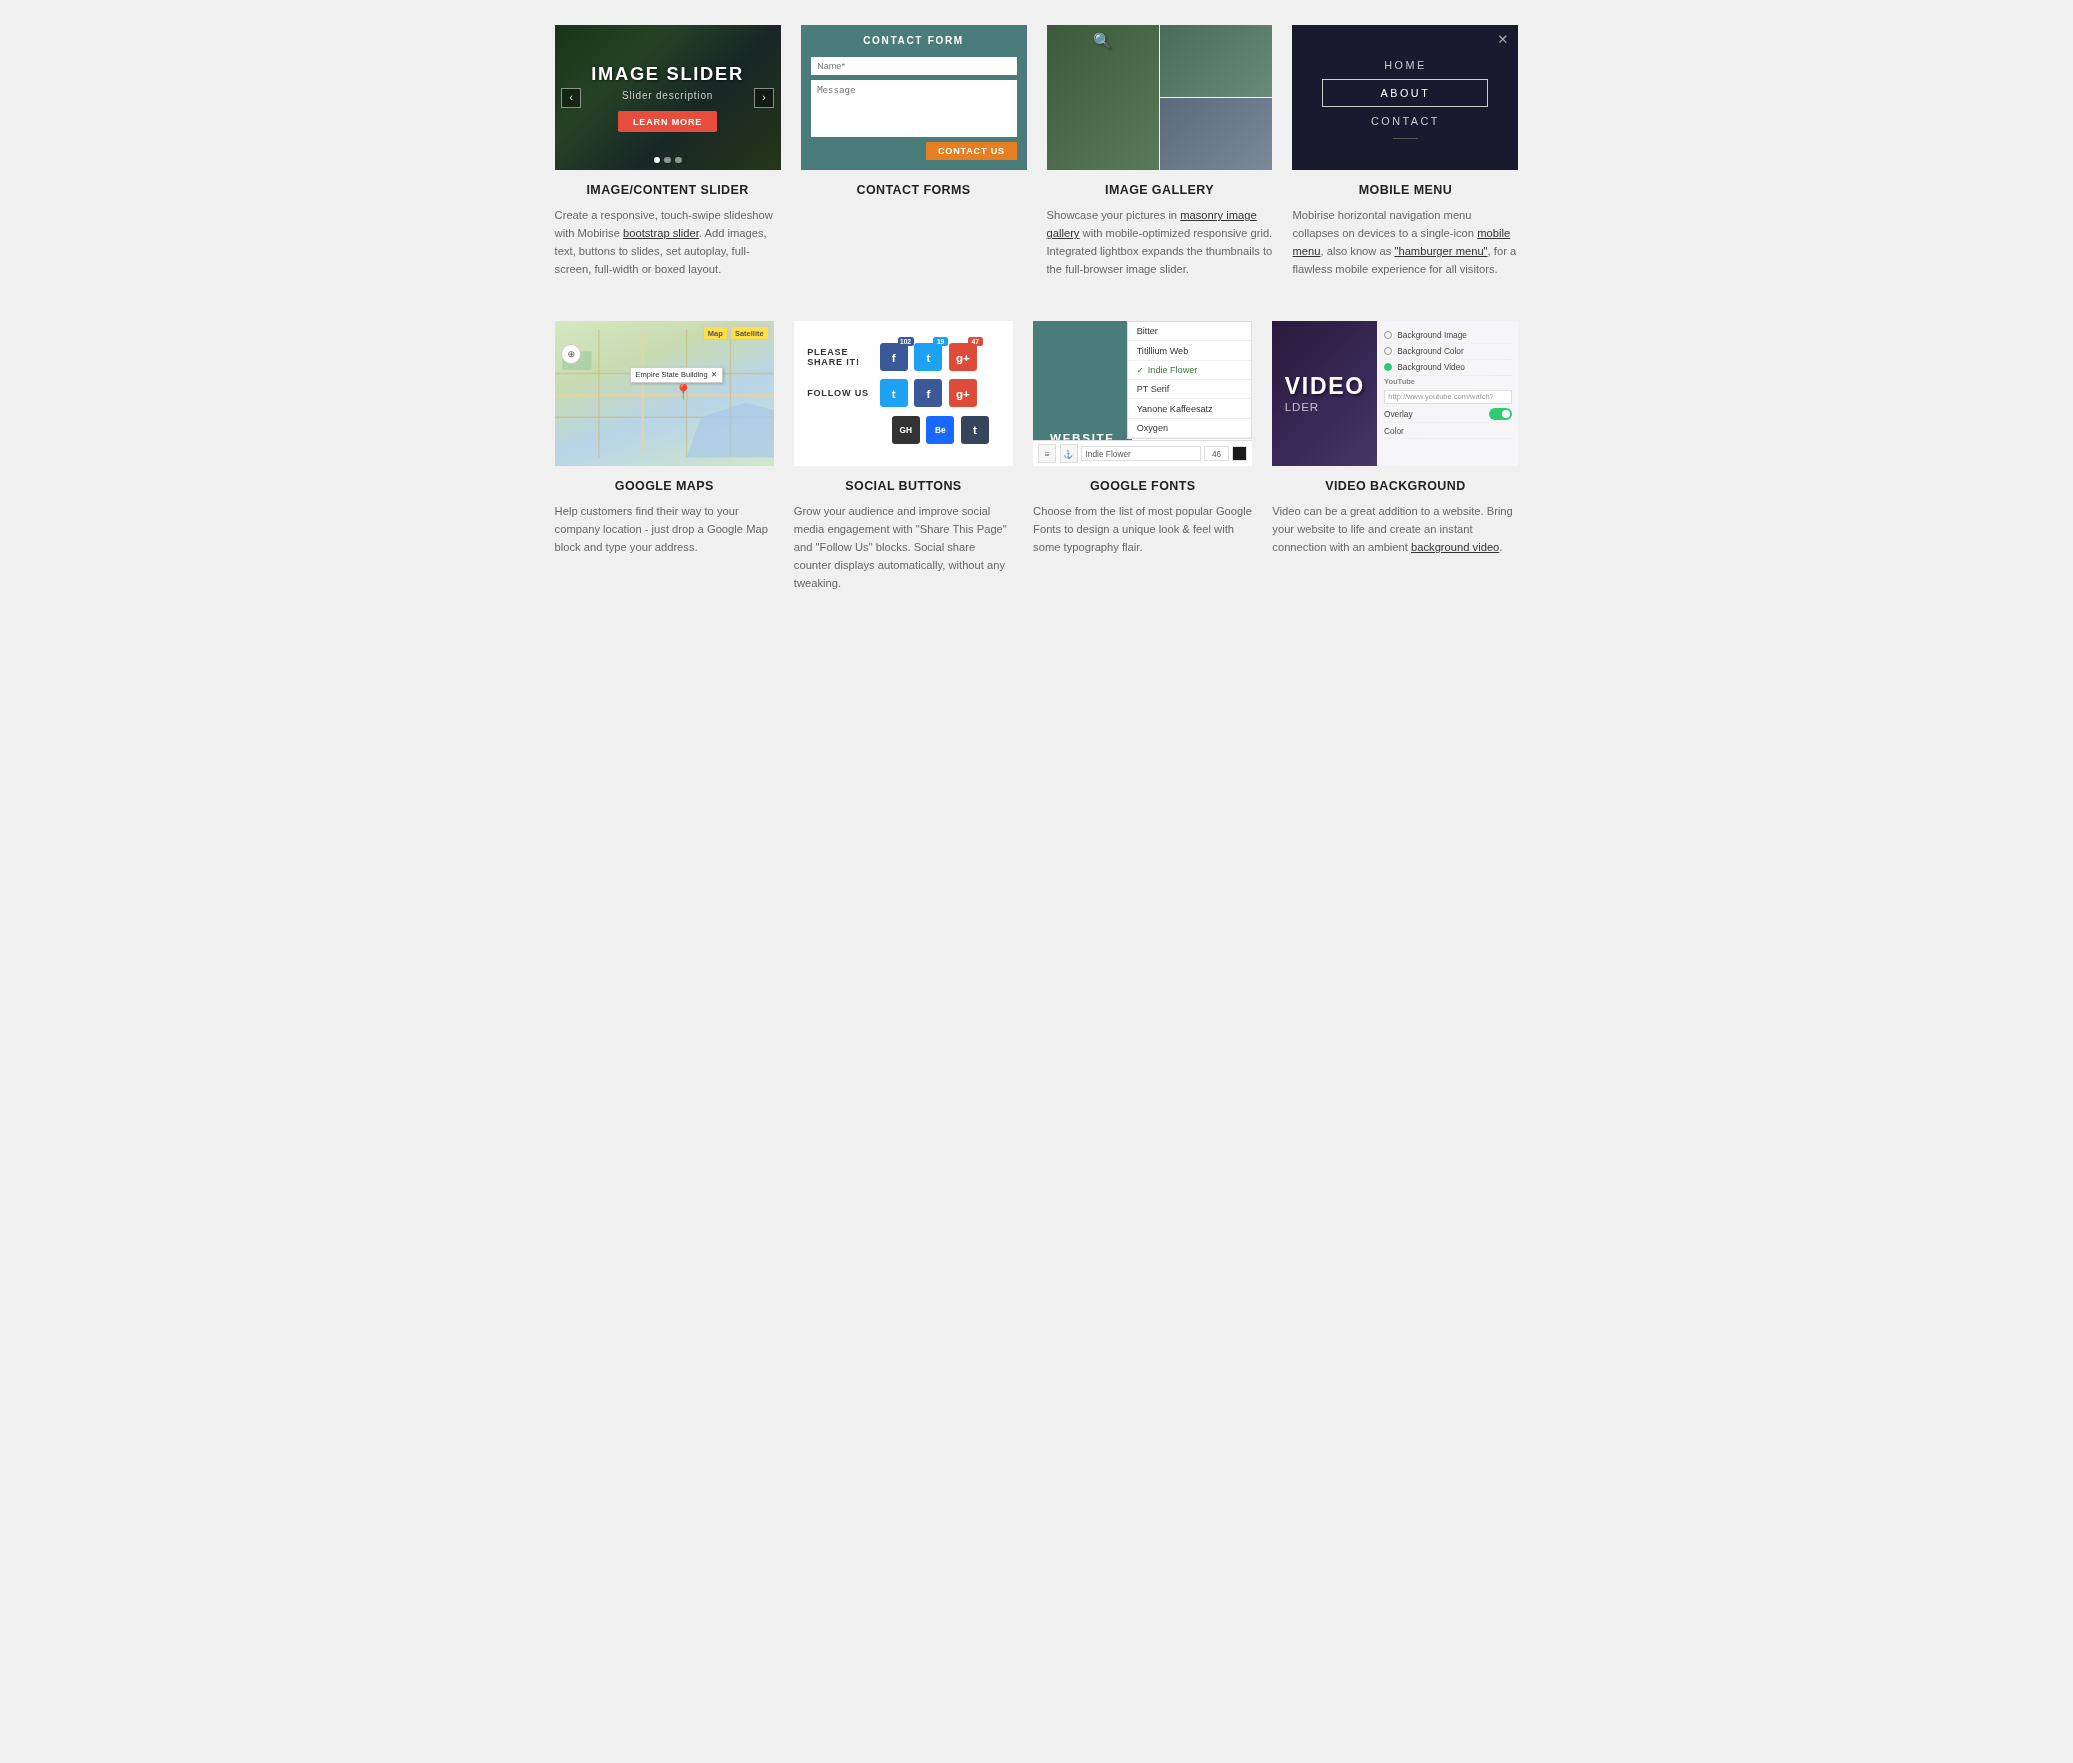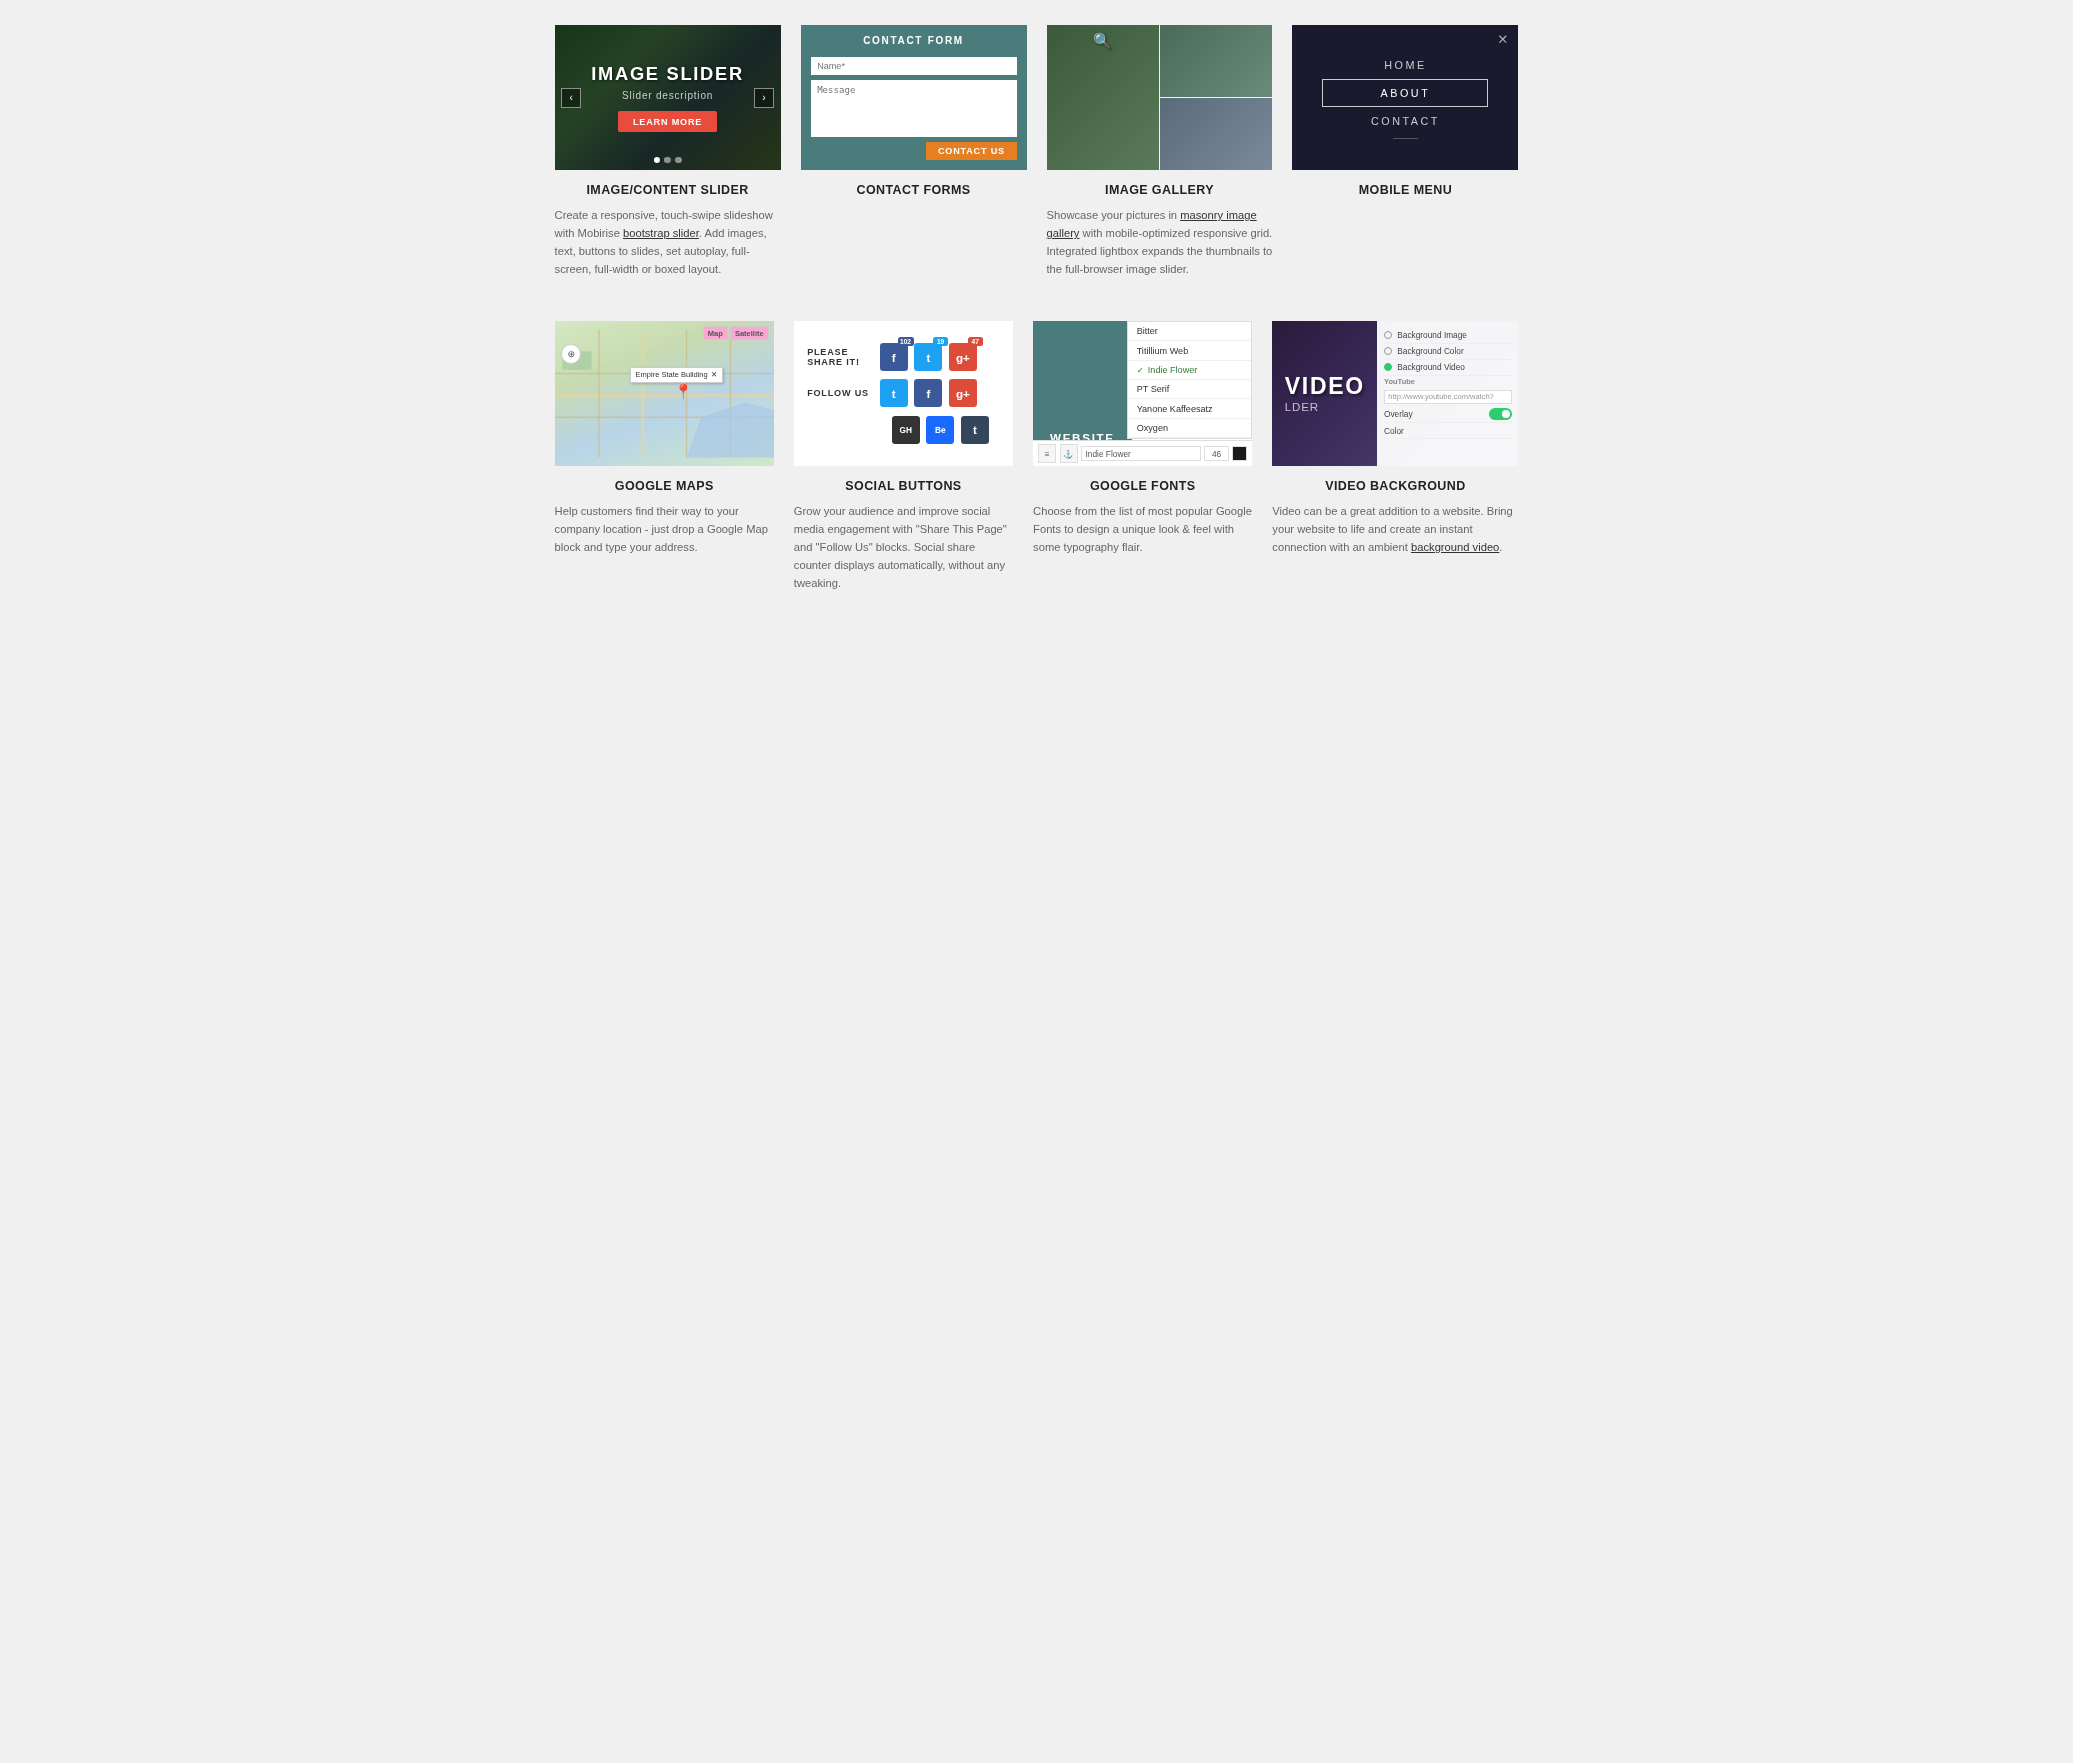--- a/index.html
+++ b/index.html
@@ -268,21 +268,21 @@
       background: linear-gradient(160deg, #d4e8c2 0%, #c8dbb0 30%, #b8d4e8 60%, #d0e8c8 100%);
     }
     .map-controls {
       position: absolute;
       top: 5px;
       right: 5px;
       display: flex;
       gap: 1.7px;
     }
     .map-ctrl-btn {
-      background: #f9a8d4;
+      background: #fde047;
       border: 0.8px solid #ccc;
       font-size: 7.5px;
       padding: 1.7px 4.2px;
       cursor: pointer;
       font-weight: bold;
       color: #555;
       text-align: right;
     }
     .map-pin-label {
       position: absolute;
@@ -626,20 +626,23 @@
 
     <div class="card">
       <div class="card-preview mobile-menu-preview">
         <div class="mobile-close">✕</div>
         <div class="mobile-nav-item">HOME</div>
         <div class="mobile-nav-item active">ABOUT</div>
         <div class="mobile-nav-item">CONTACT</div>
         <div class="mobile-nav-divider"></div>
       </div>
       <div class="card-title">MOBILE MENU</div>
+      <div class="card-desc">
+        <span>Mobirise horizontal navigation menu collapses on devices to a single-icon </span><a href="#">mobile menu</a><span>, also know as </span><a href="#">"hamburger menu"</a><span>, for a flawless mobile experience for all visitors.</span>
+      </div>
     </div>
 
   </div>
 
   <div class="section">
 
     <div class="card">
       <div class="card-preview maps-preview">
         <div class="map-bg"></div>
         <svg class="map-roads-svg" viewBox="0 0 300 175">

